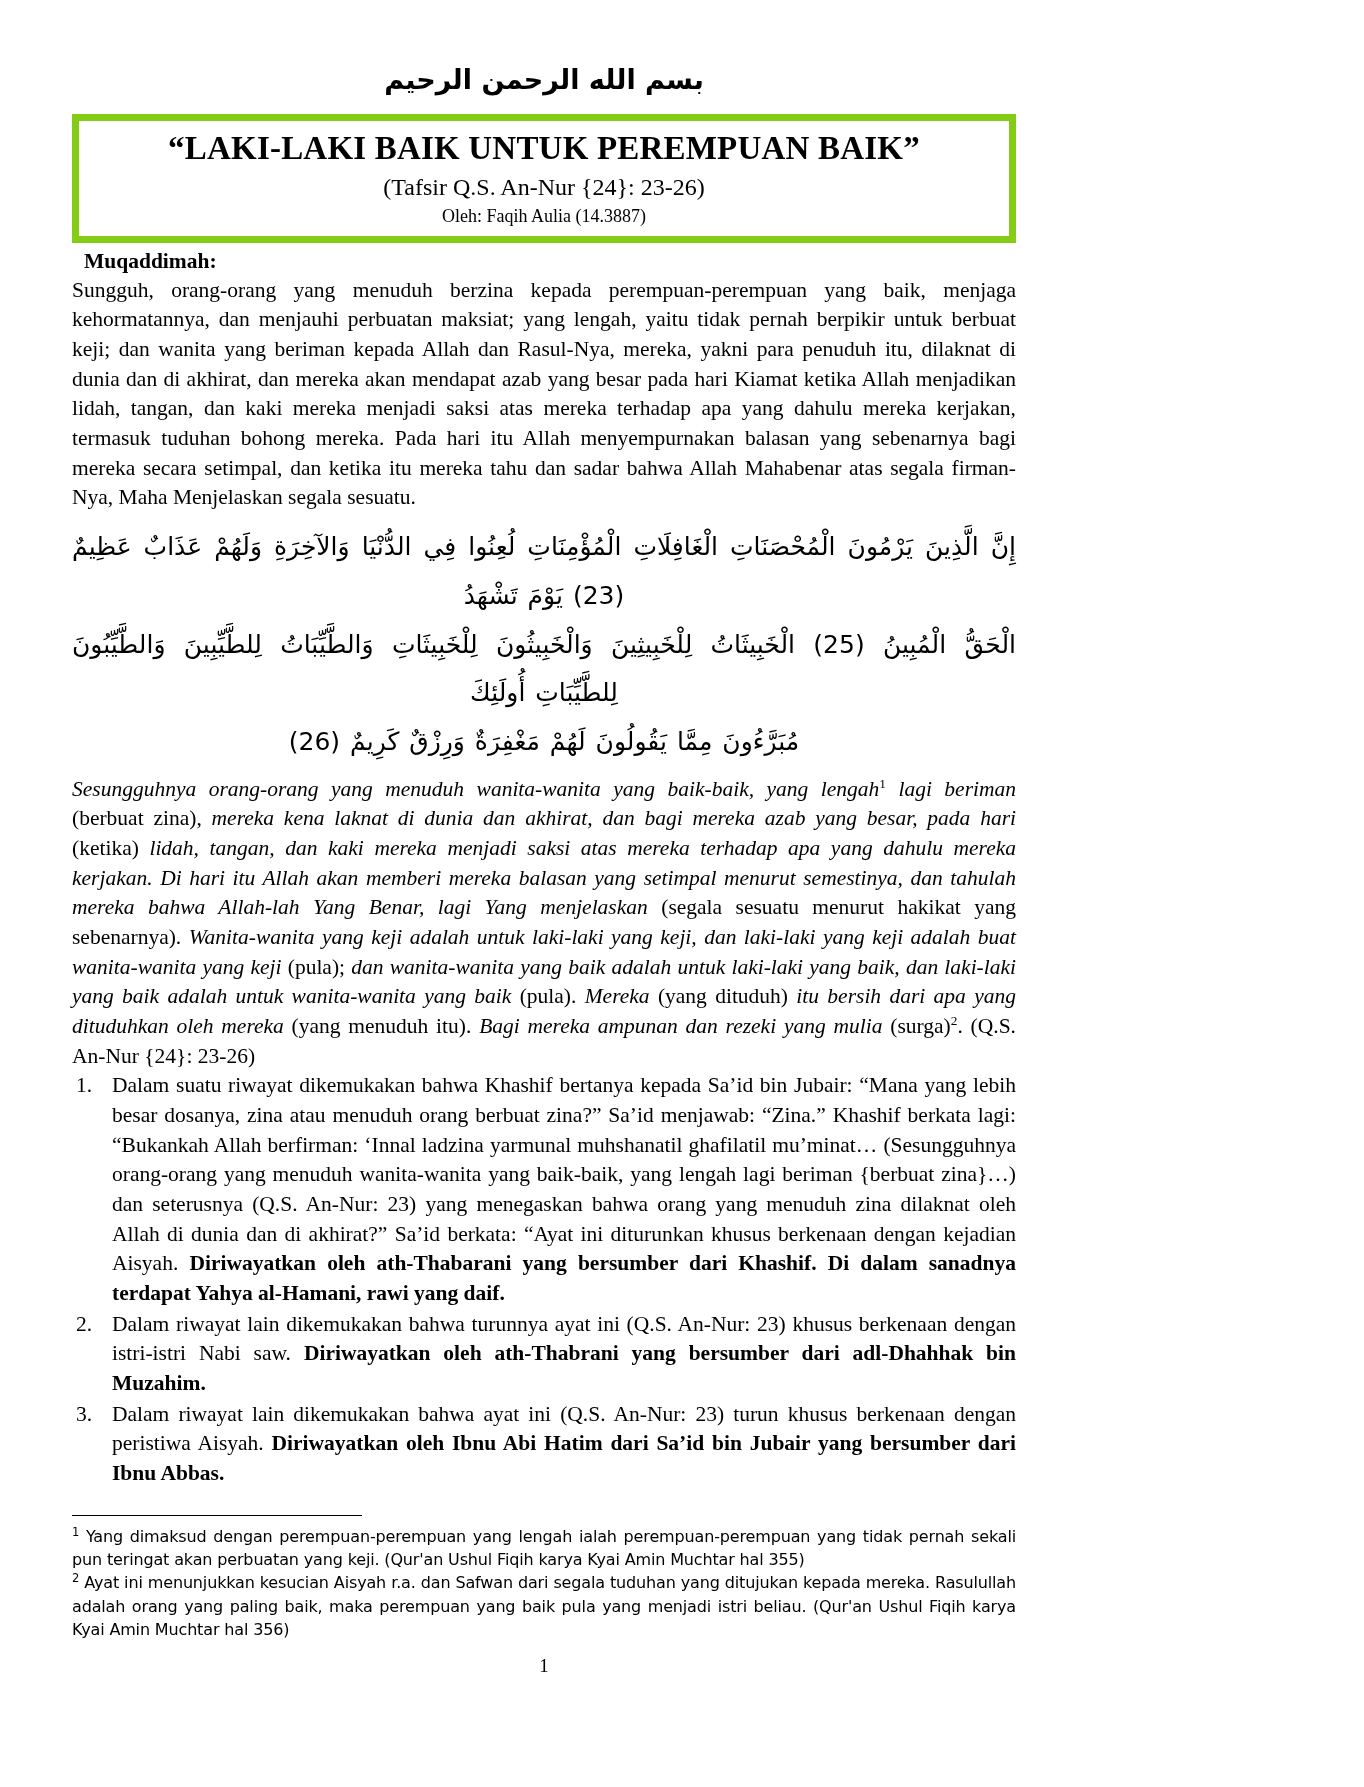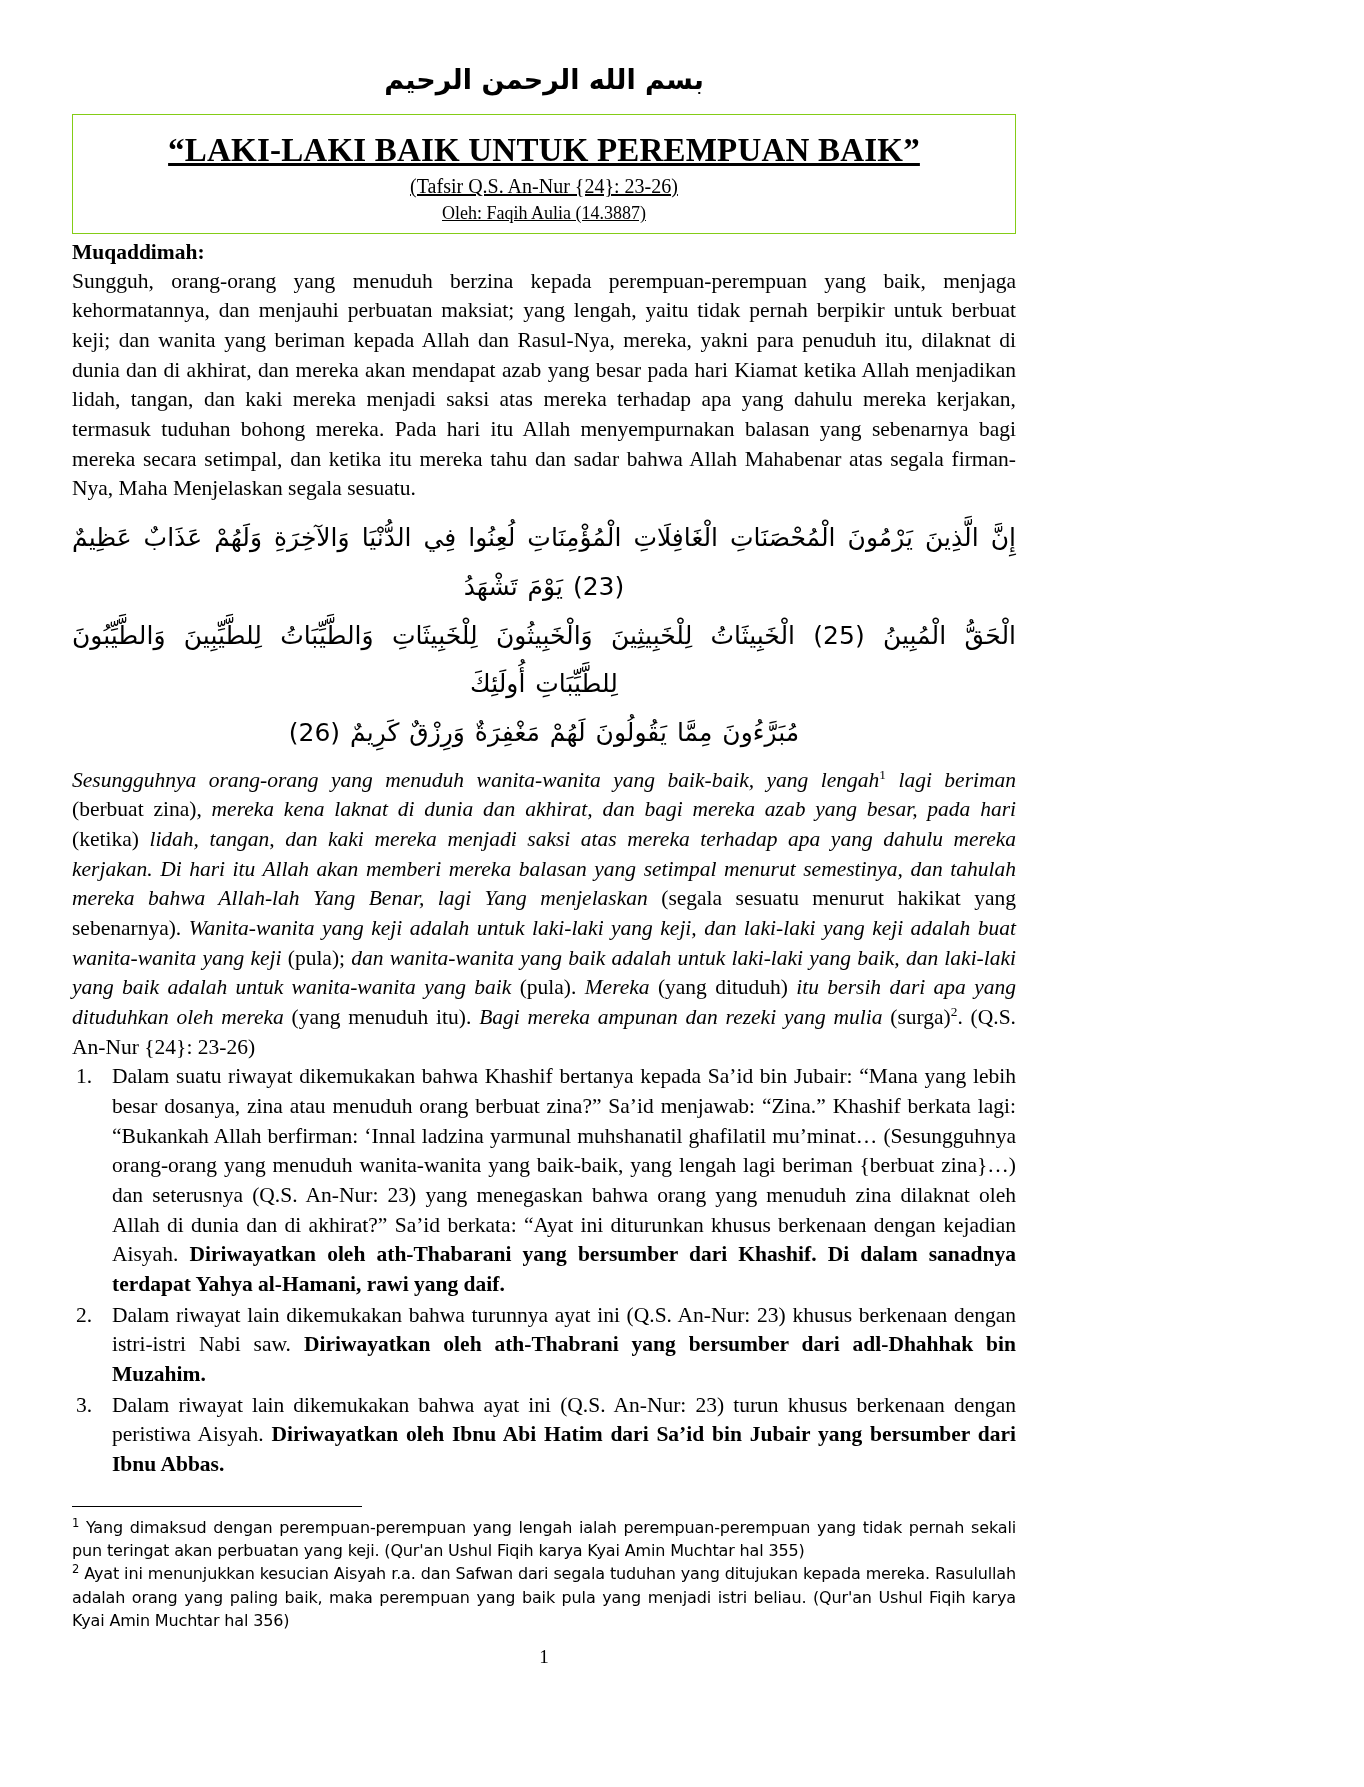--- a/index.html
+++ b/index.html
@@ -28,52 +28,51 @@
     font-size: 27px;
     font-weight: 700;
     direction: rtl;
     line-height: 1.35;
     margin: 0 0 16px 0;
     letter-spacing: 0;
   }
 
   
   .title-box {
-    border: 1px solid #84cc16;
-    padding: 16px 10px 8px 10px;
+    border: 7px solid #84cc16;
+    padding: 8px 10px 8px 10px;
     margin: 0 0 0 0;
     text-align: center;
-    text-decoration: underline;
   }
   .title-main {
     font-size: 33px;
     font-weight: 700;
     line-height: 1.18;
     letter-spacing: .2px;
     margin: 0;
   }
   .title-sub {
-    font-size: 20px;
+    font-size: 24px;
     font-weight: 400;
     line-height: 1.25;
     margin: 4px 0 0 0;
   }
   .title-author {
     font-size: 18px;
     font-weight: 400;
     line-height: 1.25;
     margin: 3px 0 0 0;
     text-align: center;
   }
 
   
   .section-head {
     font-size: 21.5px;
     font-weight: 700;
-    margin: 5px 0 0 0;
+    margin: 5px 0 0 12px;
     line-height: 1.3;
   }
   p.body {
     font-size: 21.5px;
     line-height: 1.38;
     text-align: justify;
     margin: 0;
     hyphens: none;
   }
   p.body.italic {

